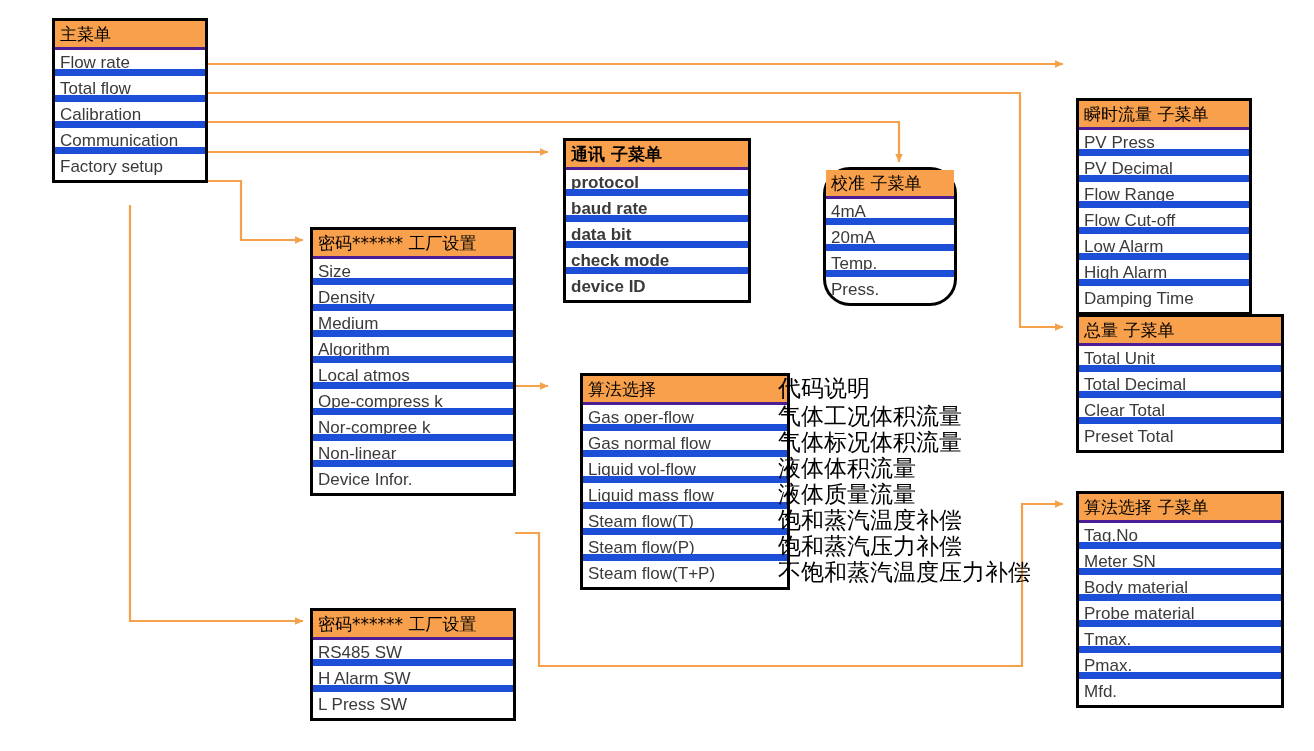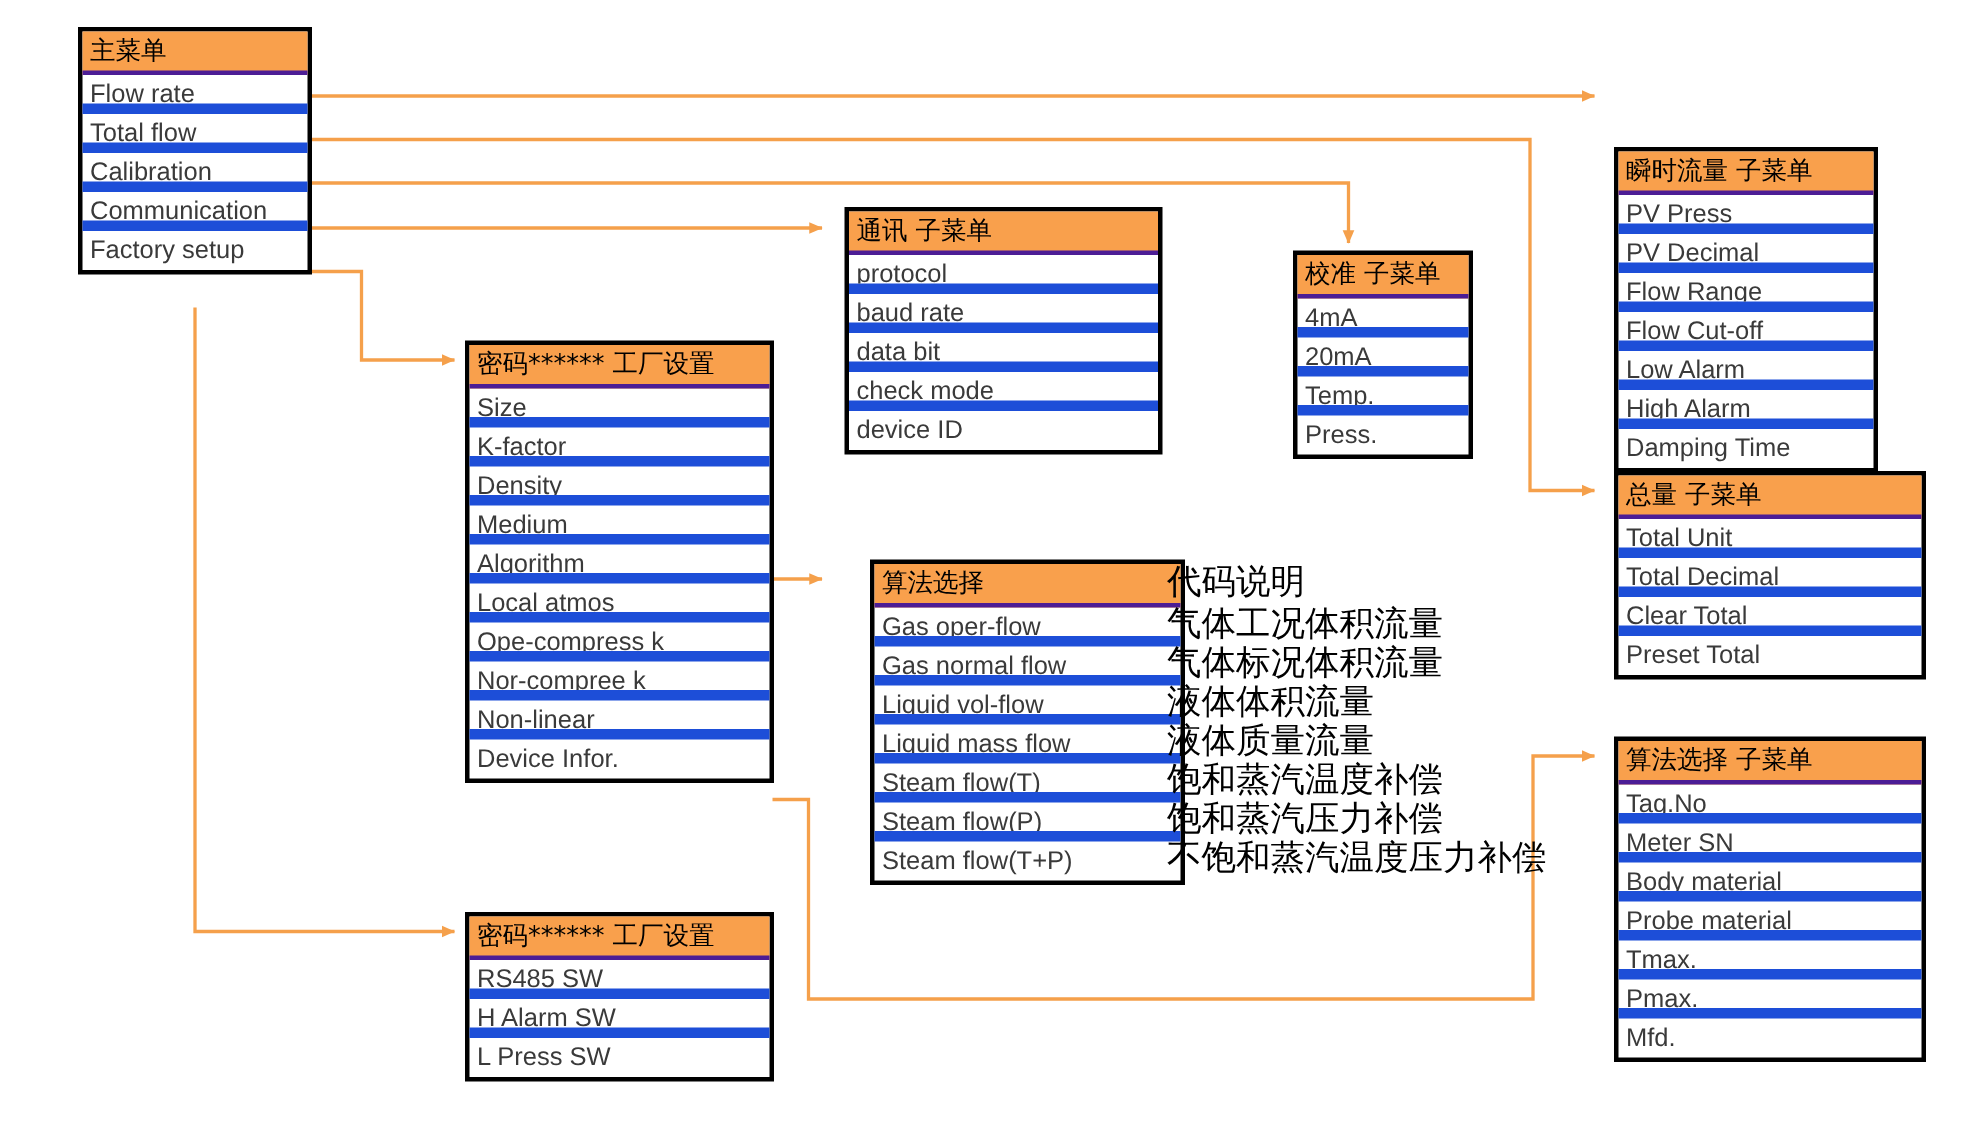--- a/index.html
+++ b/index.html
@@ -144,41 +144,40 @@
     <div class="hdr">算法选择 子菜单</div>
     <div class="row">Tag.No</div>
     <div class="row">Meter SN</div>
     <div class="row">Body material</div>
     <div class="row">Probe material</div>
     <div class="row">Tmax.</div>
     <div class="row">Pmax.</div>
     <div class="row">Mfd.</div>
   </div>
 
-  <div class="menu" style="left:563px; top:138px; width:212px;">
+  <div class="menu" style="left:563px; top:138px; width:188px;font-weight:bold;">
     <div class="hdr">通讯 子菜单</div>
     <div class="row">protocol</div>
     <div class="row">baud rate</div>
     <div class="row">data bit</div>
     <div class="row">check mode</div>
     <div class="row">device ID</div>
   </div>
 
-  <div class="menu" style="left:862px; top:167px; width:120px;">
+  <div class="menu" style="left:823px; top:167px; width:134px;border-radius:27px;">
     <div class="hdr">校准 子菜单</div>
     <div class="row">4mA</div>
     <div class="row">20mA</div>
     <div class="row">Temp.</div>
     <div class="row">Press.</div>
   </div>
 
   <div class="menu" style="left:310px; top:227px; width:206px;">
     <div class="hdr">密码****** 工厂设置</div>
     <div class="row">Size</div>
-    <div class="row">K-factor</div>
     <div class="row">Density</div>
     <div class="row">Medium</div>
     <div class="row">Algorithm</div>
     <div class="row">Local atmos</div>
     <div class="row">Ope-compress k</div>
     <div class="row">Nor-compree k</div>
     <div class="row">Non-linear</div>
     <div class="row">Device Infor.</div>
   </div>
 

